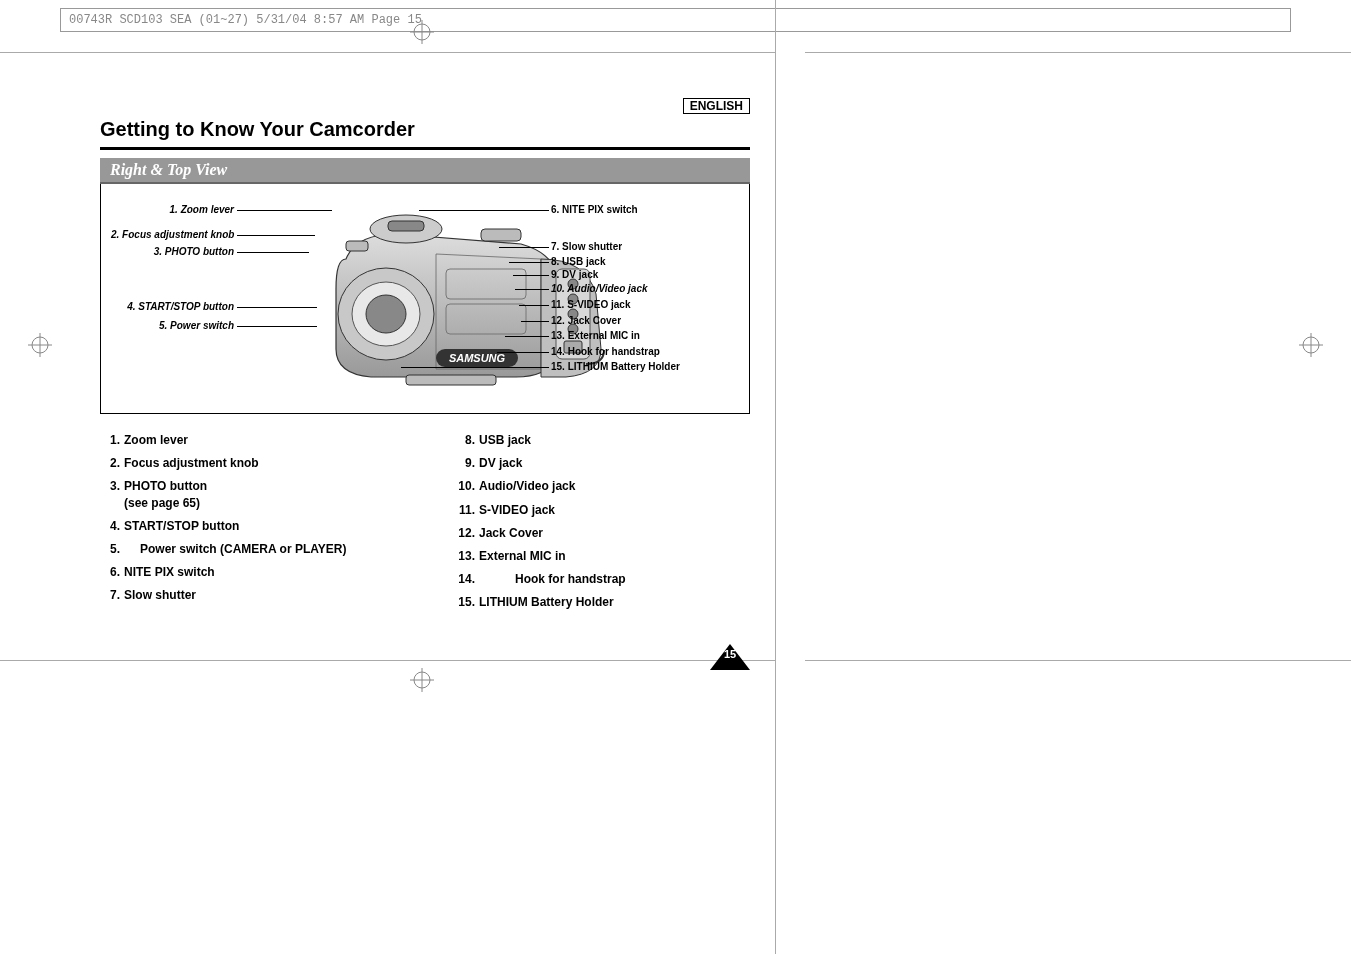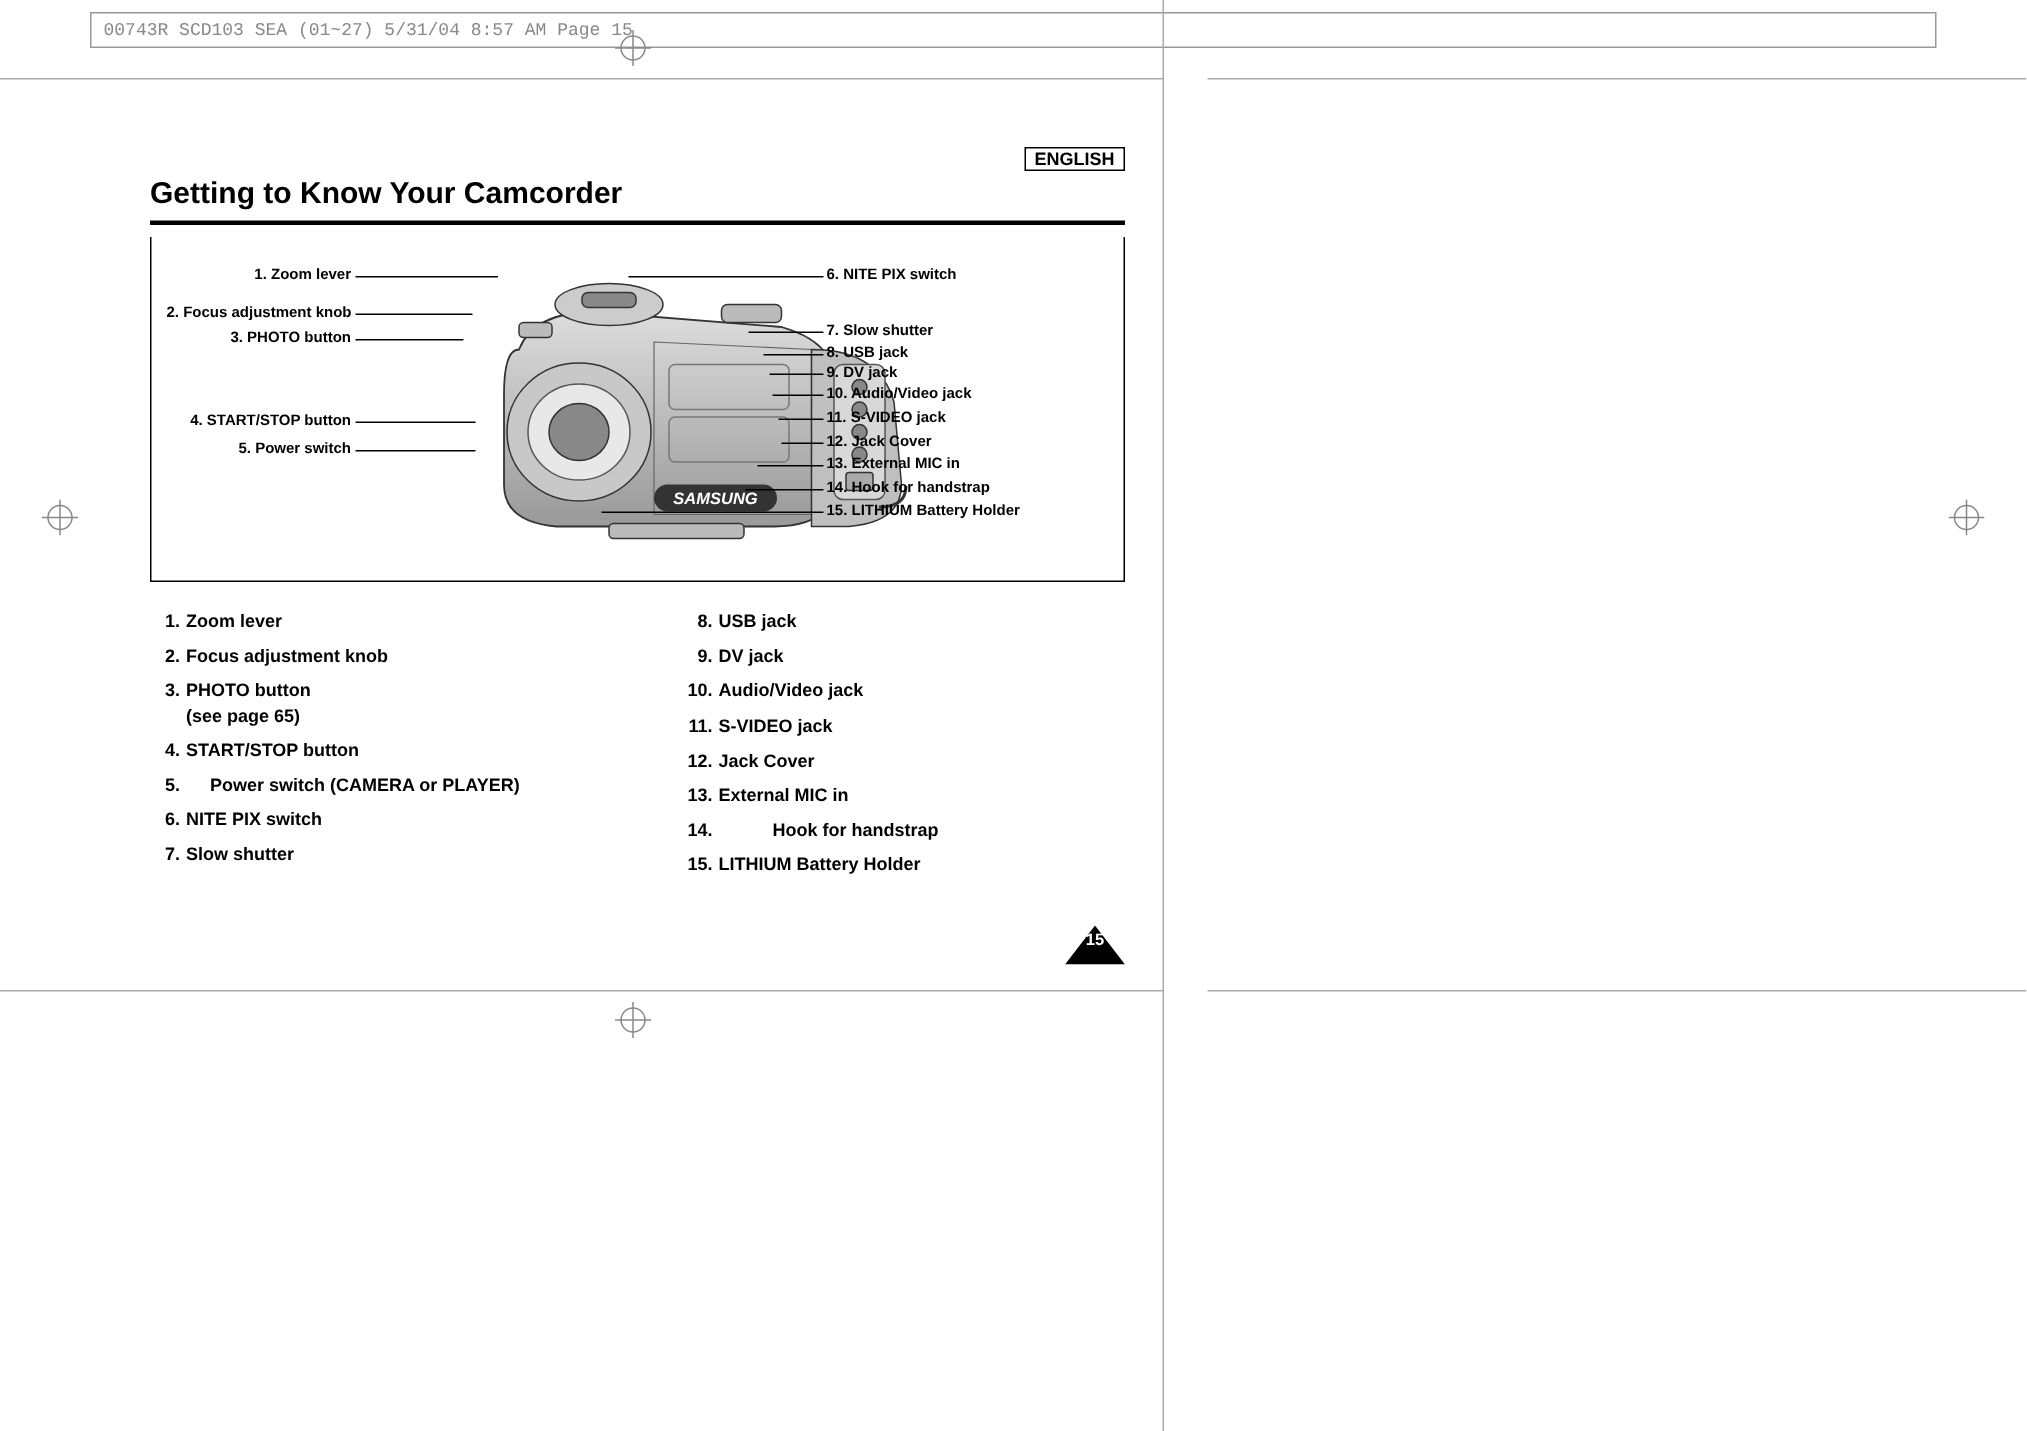--- a/index.html
+++ b/index.html
@@ -87,39 +87,39 @@
       width: 320px;
       height: 200px;
     }
     .camcorder svg { width: 100%; height: 100%; }
     .callout {
       position: absolute;
       font-size: 10px;
       font-weight: bold;
       white-space: nowrap;
     }
-    .callout.left { text-align: right; }
+    .callout.left { text-align: right; font-style: italic; }
     .callout.right { text-align: left; }
     .leader {
       position: absolute;
       height: 1px;
       background: #000;
     }
     
     .c1 { left: 10px; top: 20px; width: 123px; }
     .c2 { left: 10px; top: 45px; width: 123px; }
     .c3 { left: 10px; top: 62px; width: 123px; }
     .c4 { left: 10px; top: 117px; width: 123px; }
     .c5 { left: 10px; top: 136px; width: 123px; }
     
     .c6 { left: 450px; top: 20px; }
     .c7 { left: 450px; top: 57px; }
     .c8 { left: 450px; top: 72px; }
     .c9 { left: 450px; top: 85px; }
-    .c10 { left: 450px; top: 99px; }
+    .c10 { left: 450px; top: 99px; font-style: italic; }
     .c11 { left: 450px; top: 115px; }
     .c12 { left: 450px; top: 131px; }
     .c13 { left: 450px; top: 146px; }
     .c14 { left: 450px; top: 162px; }
     .c15 { left: 450px; top: 177px; }
 
     
     .l1 { left: 136px; top: 26px; width: 95px; }
     .l2 { left: 136px; top: 51px; width: 78px; }
     .l3 { left: 136px; top: 68px; width: 72px; }
@@ -203,20 +203,21 @@
   <svg viewBox="0 0 24 24">
       <circle cx="12" cy="12" r="8" fill="none" stroke="#888" stroke-width="1"></circle>
       <line x1="0" y1="12" x2="24" y2="12" stroke="#888"></line>
       <line x1="12" y1="0" x2="12" y2="24" stroke="#888"></line>
     </svg>
 </div>
 
 <div class="page">
   <div class="lang-box">ENGLISH</div>
   <h1>Getting to Know Your Camcorder</h1>
+  <div class="subhead-bar">Right &amp; Top View</div>
 
   <div class="diagram-frame">
     <div class="camcorder">
       <svg viewBox="0 0 320 200">
 
         <defs>
           <linearGradient id="g1" x1="0" y1="0" x2="0" y2="1">
             <stop offset="0" stop-color="#ddd"></stop>
               <stop offset="1" stop-color="#999"></stop>
           </linearGradient>

